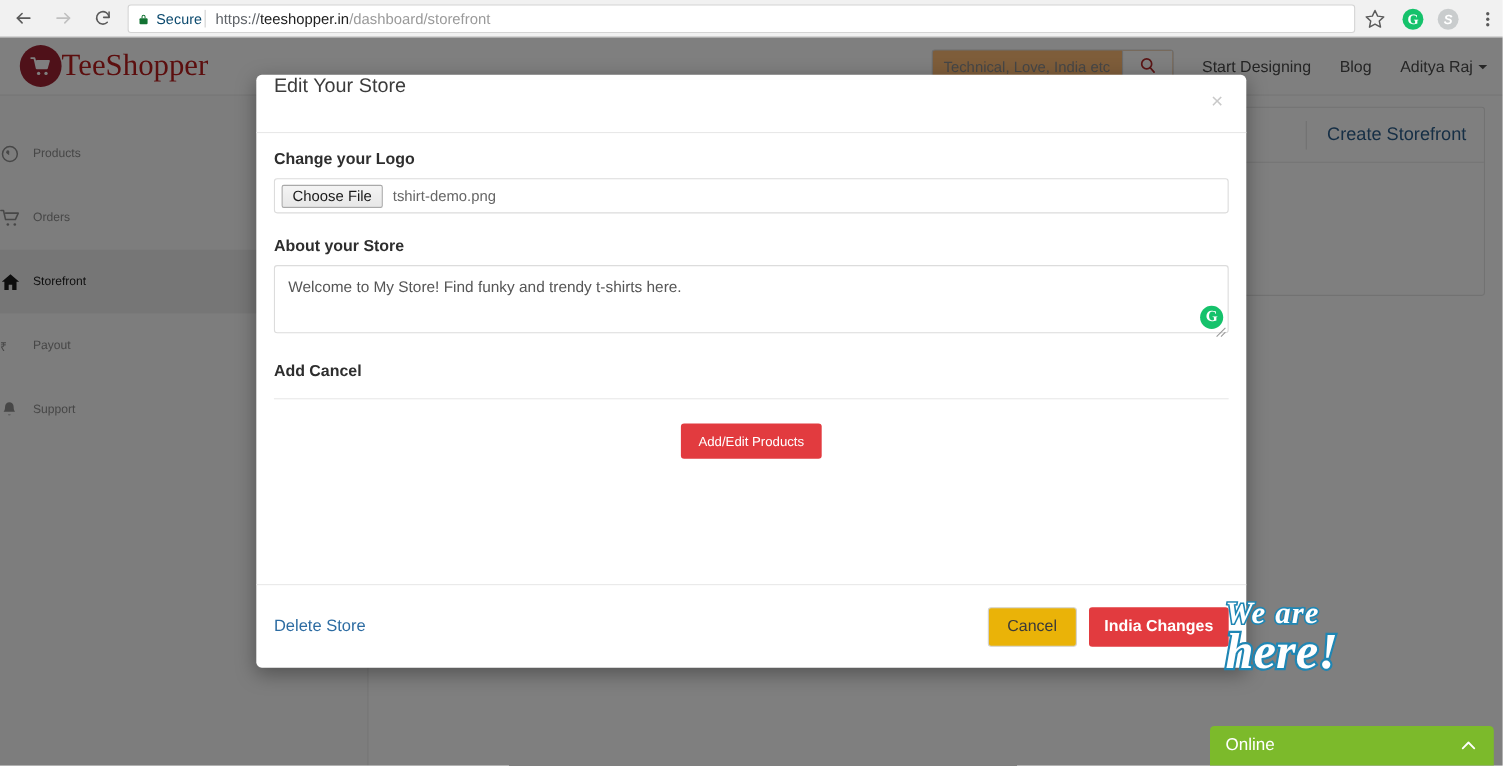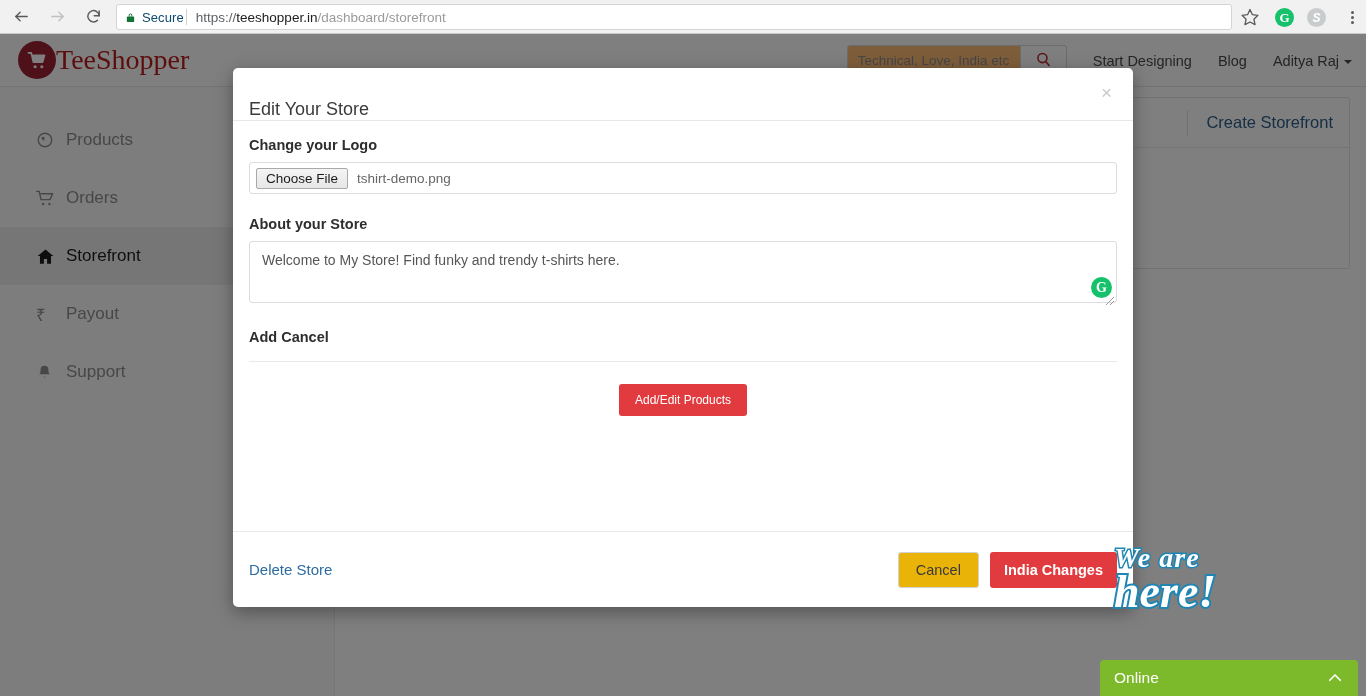--- a/index.html
+++ b/index.html
@@ -144,21 +144,21 @@
   
   .sidebar {
     position: absolute; left: 0; top: 53px;
     width: 335px; height: 609px;
     background: #fafafa;
     border-right: 1px solid #ececec;
     padding-top: 24px;
   }
   .side-item {
     height: 58px; display: flex; align-items: center;
-    padding-left: 36px; font-size: 17px; color: #8e8e8e;
+    font-size: 11px; color: #8e8e8e;
     cursor: pointer;
   }
   .side-item .side-icon {
     width: 26px; display: flex; align-items: center; justify-content: flex-start;
   }
   .side-item.active {
     background: #ededed; color: #1d1d1d; font-weight: normal;
   }
   .side-label { margin-left: 4px; }
 
@@ -191,21 +191,21 @@
   .modal {
     position: absolute; left: 233px; top: 68px;
     width: 900px; height: 539px;
     background: #ffffff;
     border-radius: 5px;
     box-shadow: 0 5px 18px rgba(0,0,0,0.35);
     display: flex; flex-direction: column;
   }
   .modal-head {
     height: 53px; border-bottom: 1px solid #e8e8e8;
-    display: flex; align-items: flex-end; padding: 0 16px;
+    display: flex; align-items: flex-start; padding: 0 16px;
     position: relative;
   }
   .modal-title { font-size: 18px; color: #3b3b3b; }
   .modal-close {
     position: absolute; right: 17px; top: 13px;
     font-size: 19px; color: #c9c9c9; cursor: pointer;
     line-height: 1; background: none; border: 0; padding: 2px 4px;
     font-family: "Liberation Sans", sans-serif;
   }
   .modal-body { flex: 1; padding: 16px; }

